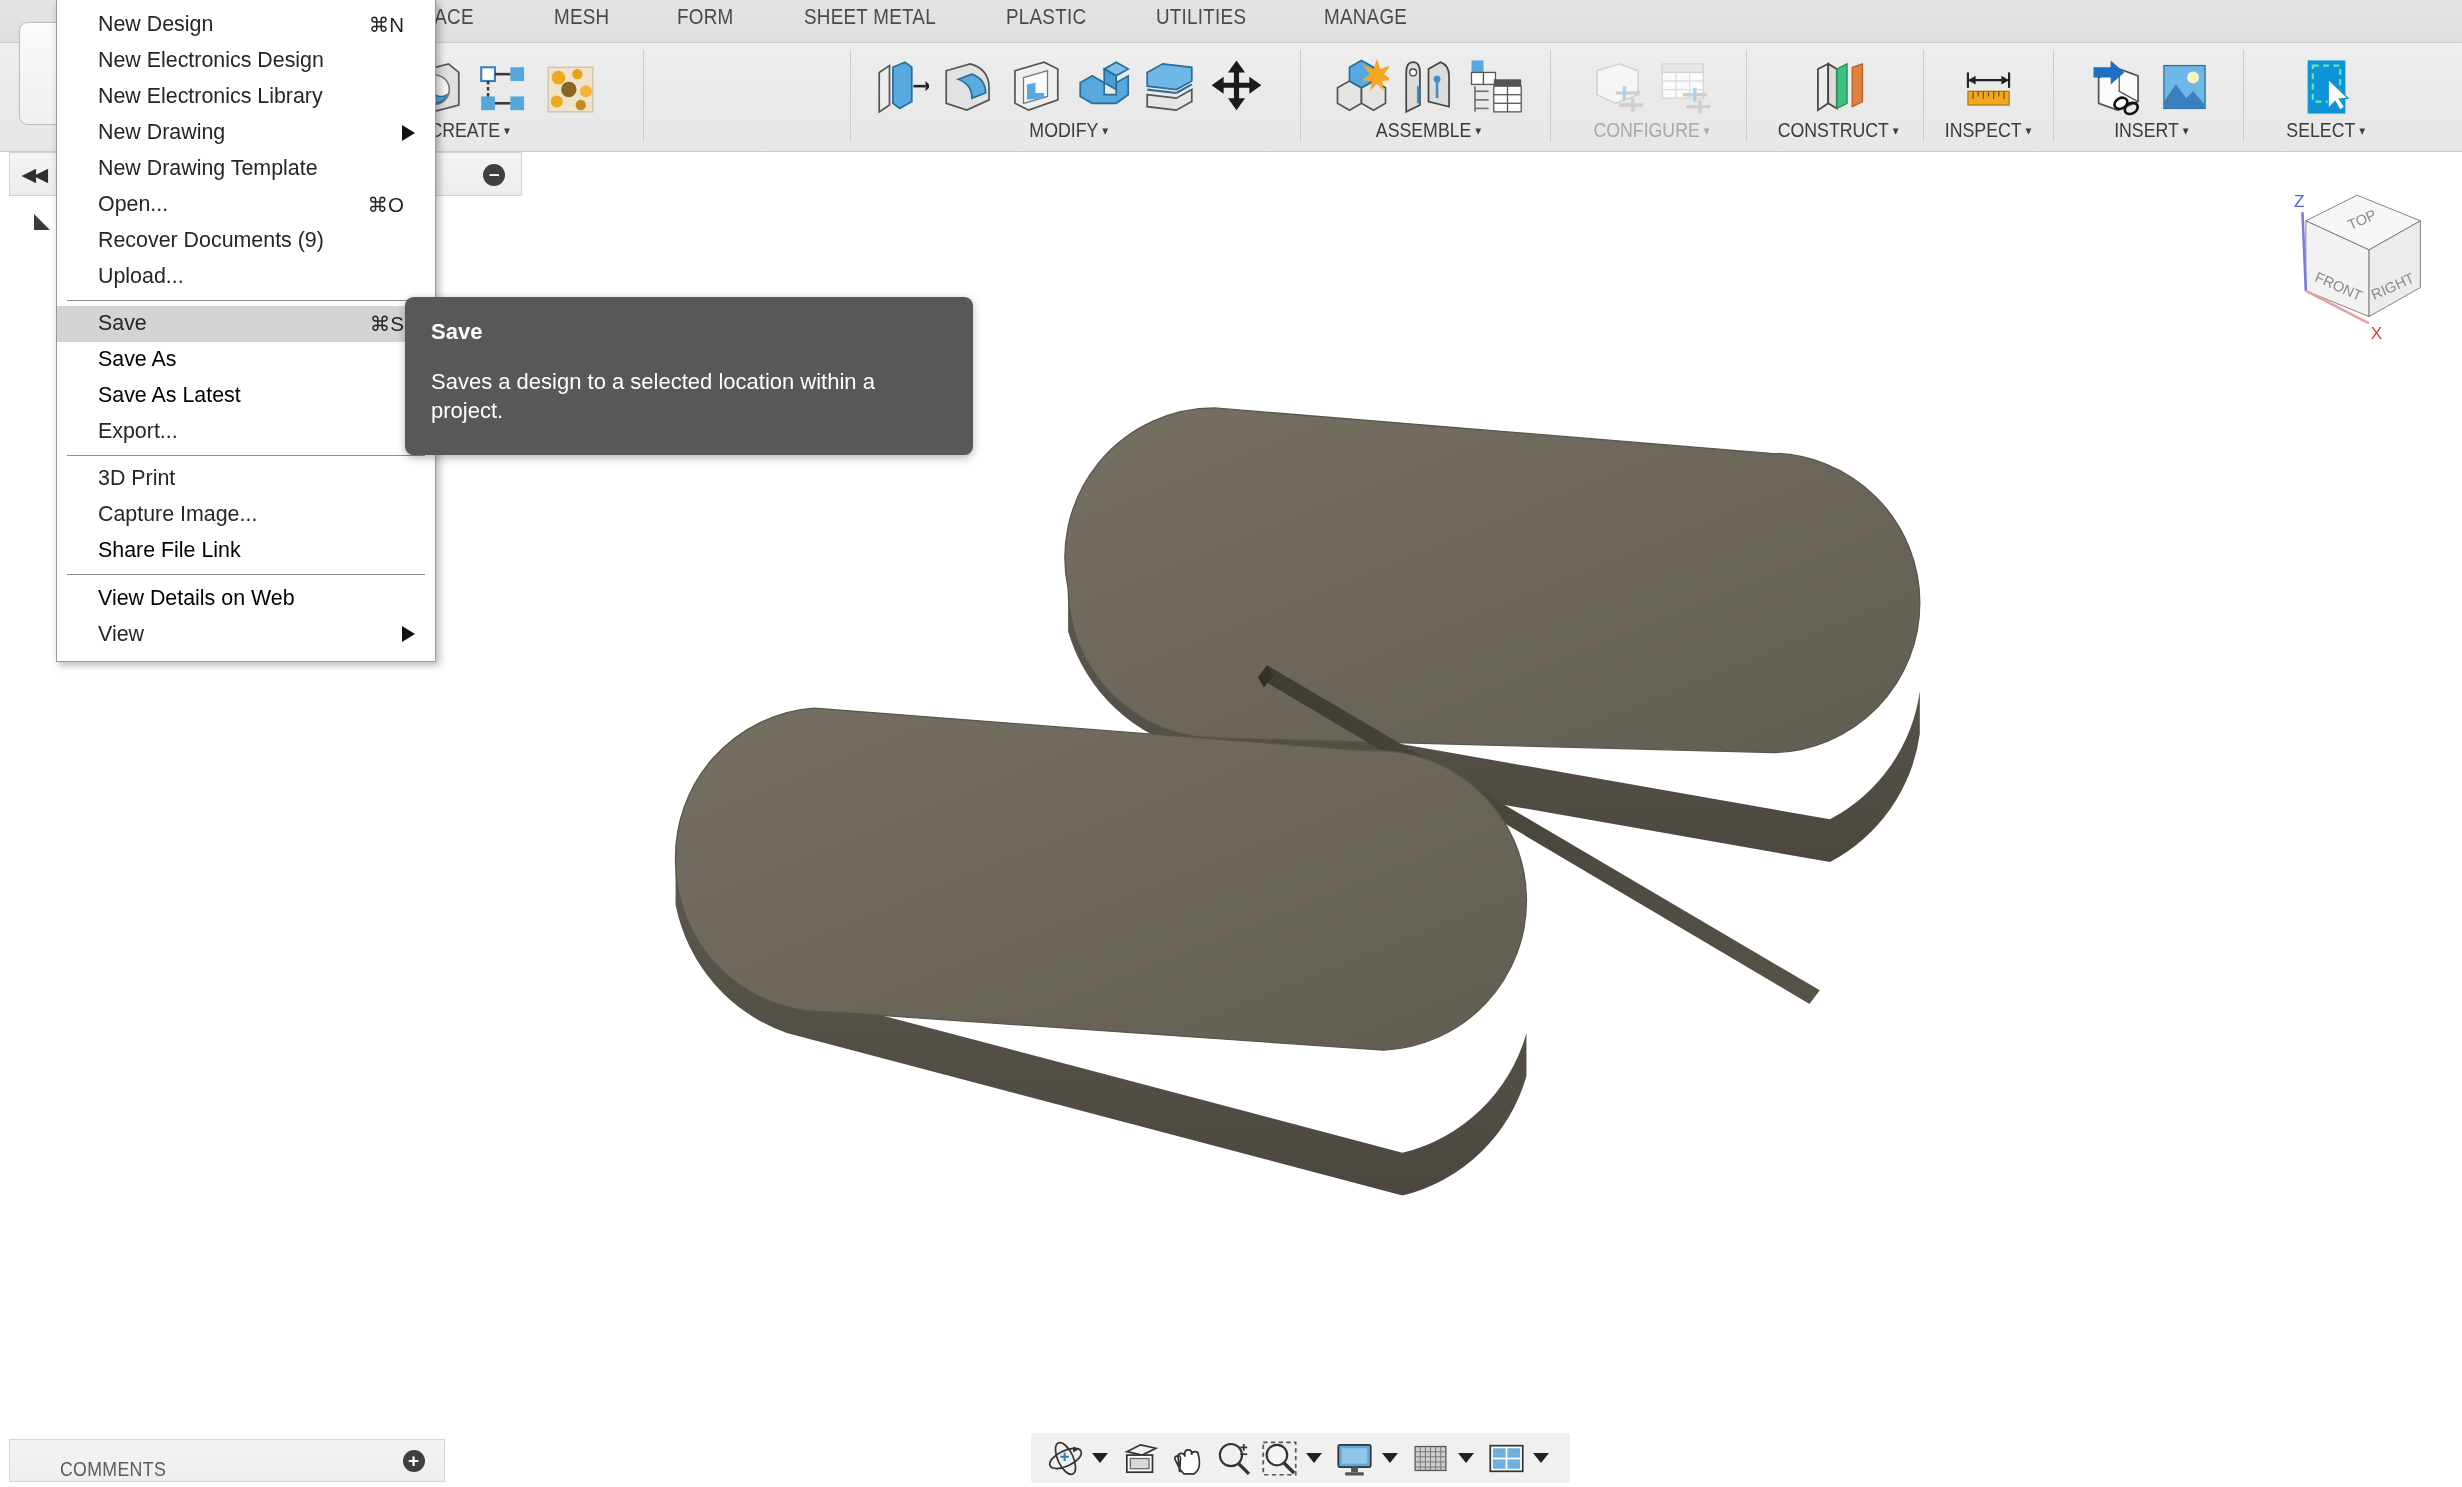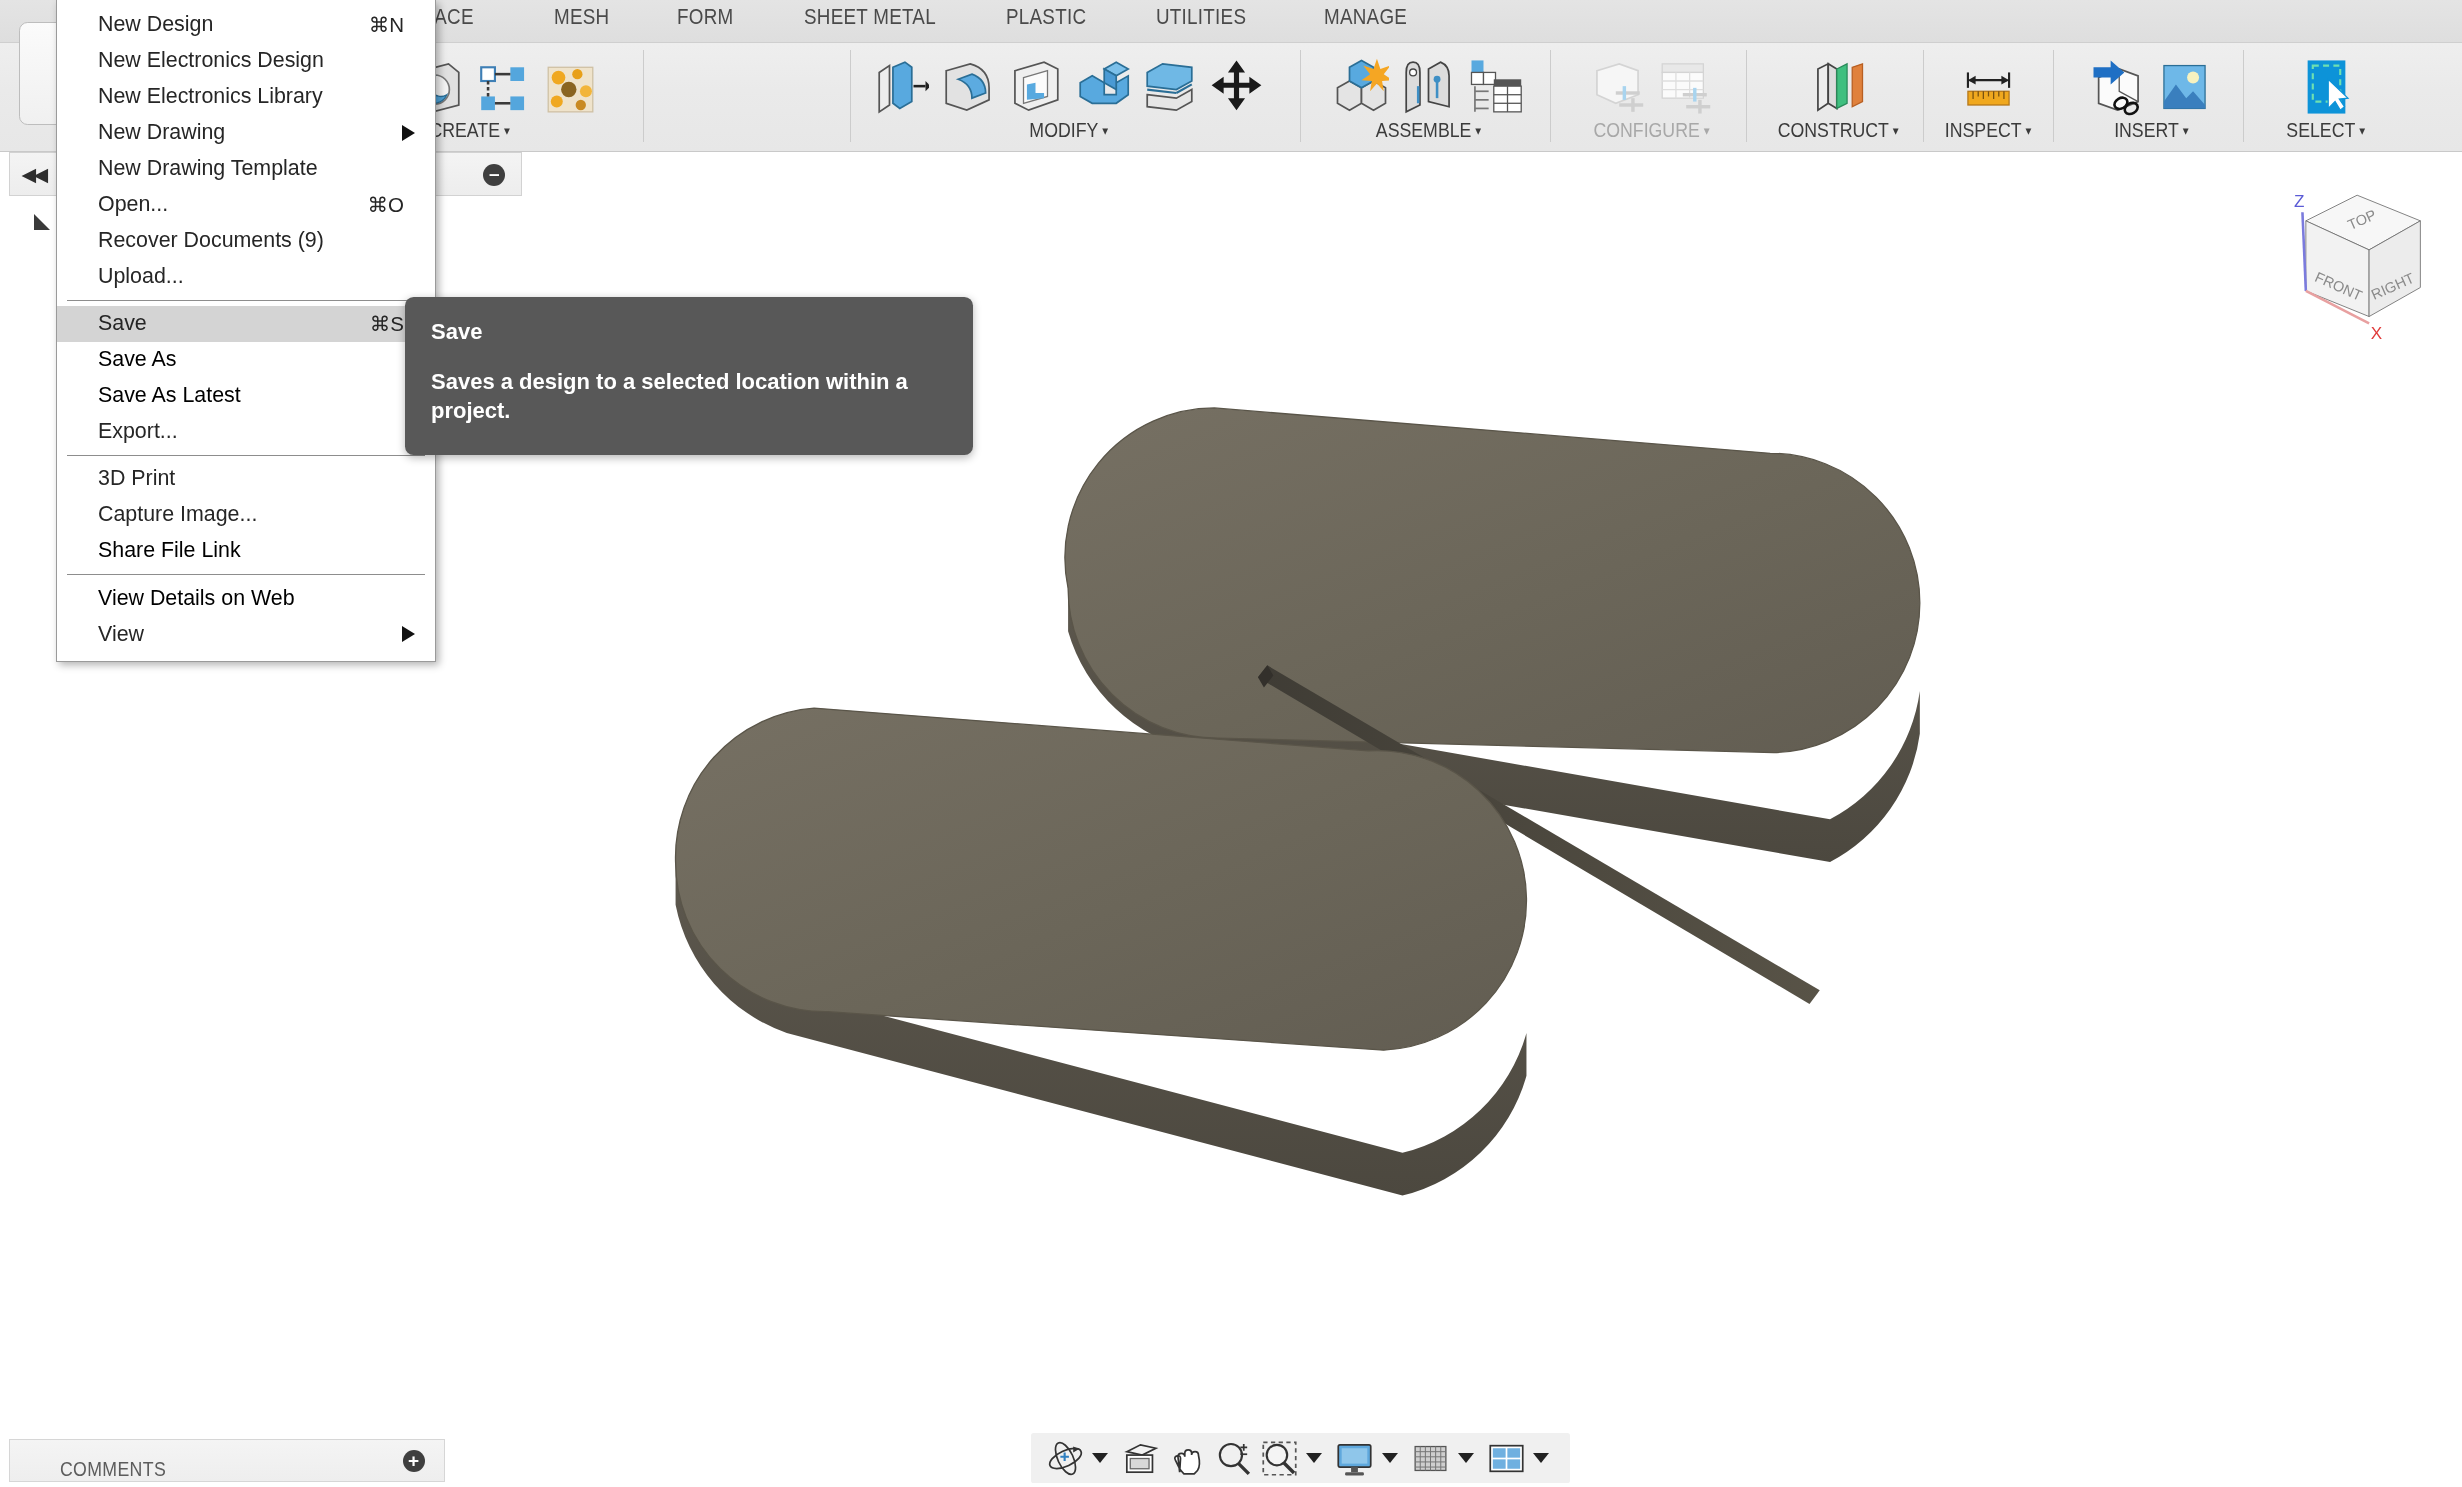--- a/index.html
+++ b/index.html
@@ -128,21 +128,21 @@
   .msep { height: 0.9px; background: #8d8d8d; margin: 5.1px 10.3px; }
 
   
   .tooltip {
     position: absolute; left: 405px; top: 297px; width: 568px;
     background: #585858; border-radius: 8.6px; color: #ffffff;
     padding: 22px 26px 29px 26px; z-index: 50;
     box-shadow: 0 2.6px 8.6px rgba(0,0,0,.28);
   }
   .tt-title { font-size: 22px; font-weight: 700; margin-bottom: 22px; }
-  .tt-p { font-size: 22px; font-weight: 700; line-height: 1.33; margin-bottom: 24px; }
+  .tt-p { font-size: 22px; font-weight: 400; line-height: 1.33; margin-bottom: 24px; }
   .tt-p:last-child { margin-bottom: 0; }
 </style>
 </head>
 <body>
 
 <div id="app">
 
   <div class="canvas">
     <svg width="2462" height="1267" viewBox="0 0 2879 1481">
       <defs>

